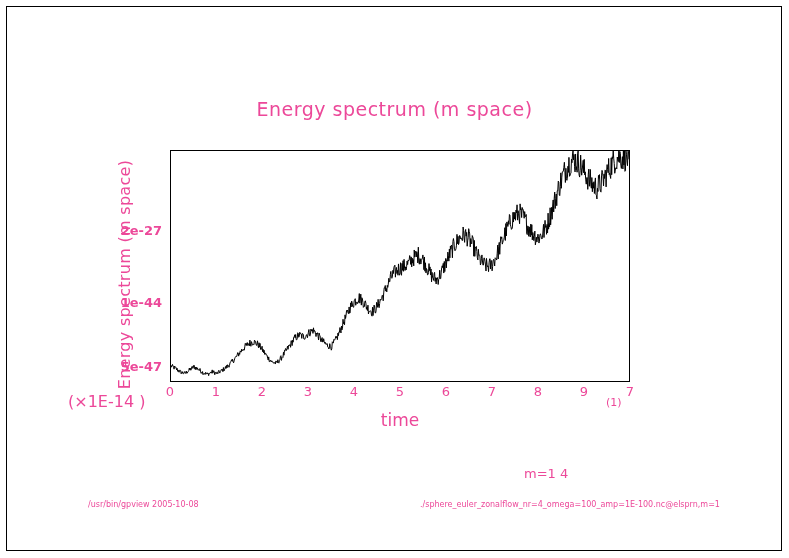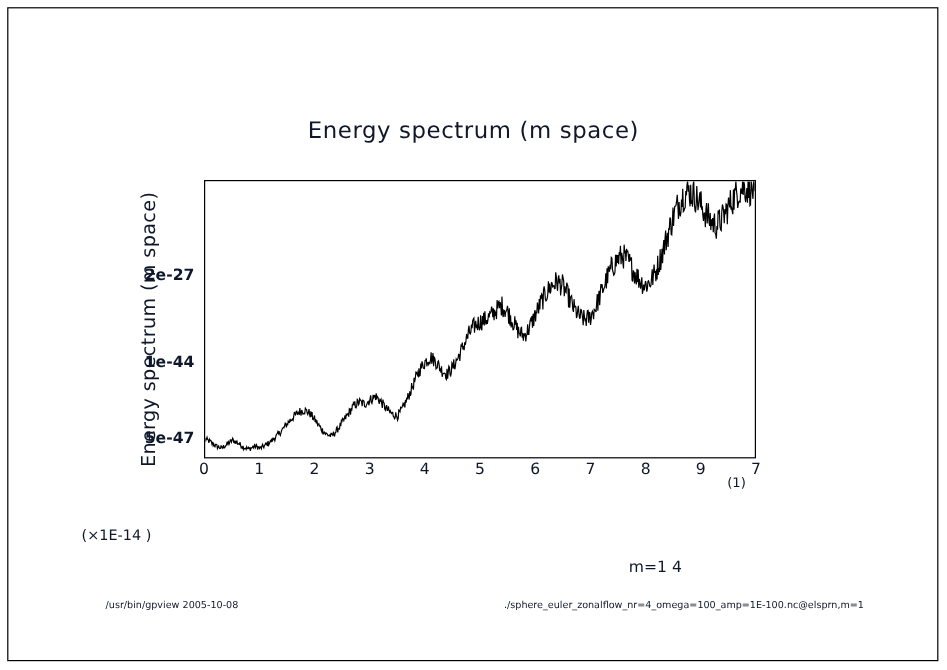--- a/index.html
+++ b/index.html
@@ -7,21 +7,21 @@
     padding: 0;
     background: #ffffff;
   }
   #page {
     position: relative;
     width: 789px;
     height: 558px;
     background: #ffffff;
     overflow: hidden;
     font-family: "DejaVu Sans", sans-serif;
-    color: #0f172a;
+    color: #ec4899;
   }
   .frame {
     position: absolute;
     left: 6px;
     top: 6px;
     width: 776px;
     height: 545px;
     border: 1px solid #000000;
     box-sizing: border-box;
   }
@@ -93,23 +93,22 @@
     right: 4px;
     font-size: 13px;
     transform: translateY(-50%);
     white-space: nowrap;
     font-weight: bold;
   }
   #x-exponent {
     position: absolute;
     left: 68px;
     top: 392px;
-    font-size: 12px;
+    font-size: 16px;
     white-space: nowrap;
-    margin-top: 47px;
   }
   #x-right-note {
     position: absolute;
     left: 606px;
     top: 396px;
     font-size: 11px;
     white-space: nowrap;
   }
   #legend-note {
     position: absolute;
@@ -166,19 +165,20 @@
     <span style="left:276px">6</span>
     <span style="left:322px">7</span>
     <span style="left:368px">8</span>
     <span style="left:414px">9</span>
     <span style="left:460px">7</span>
   </div>
 
   <div id="x-exponent">(×1E-14  )</div>
   <div id="x-right-note">(1)</div>
 
+  <div id="xlabel">time</div>
 
   <div id="legend-note">m=1 4</div>
 
   <div id="footer-left">/usr/bin/gpview  2005-10-08</div>
   <div id="footer-right">./sphere_euler_zonalflow_nr=4_omega=100_amp=1E-100.nc@elsprn,m=1</div>
 
 </div>
 
 </body></html>

